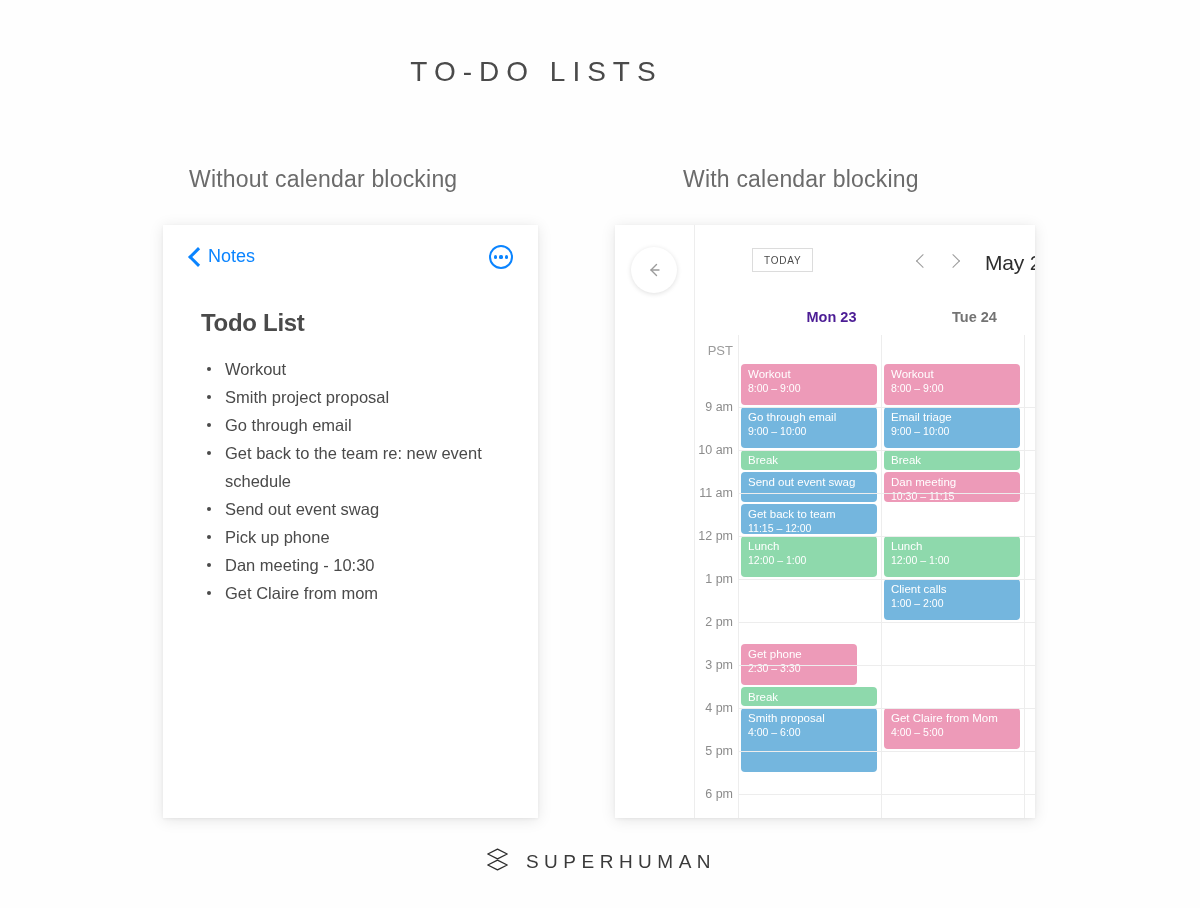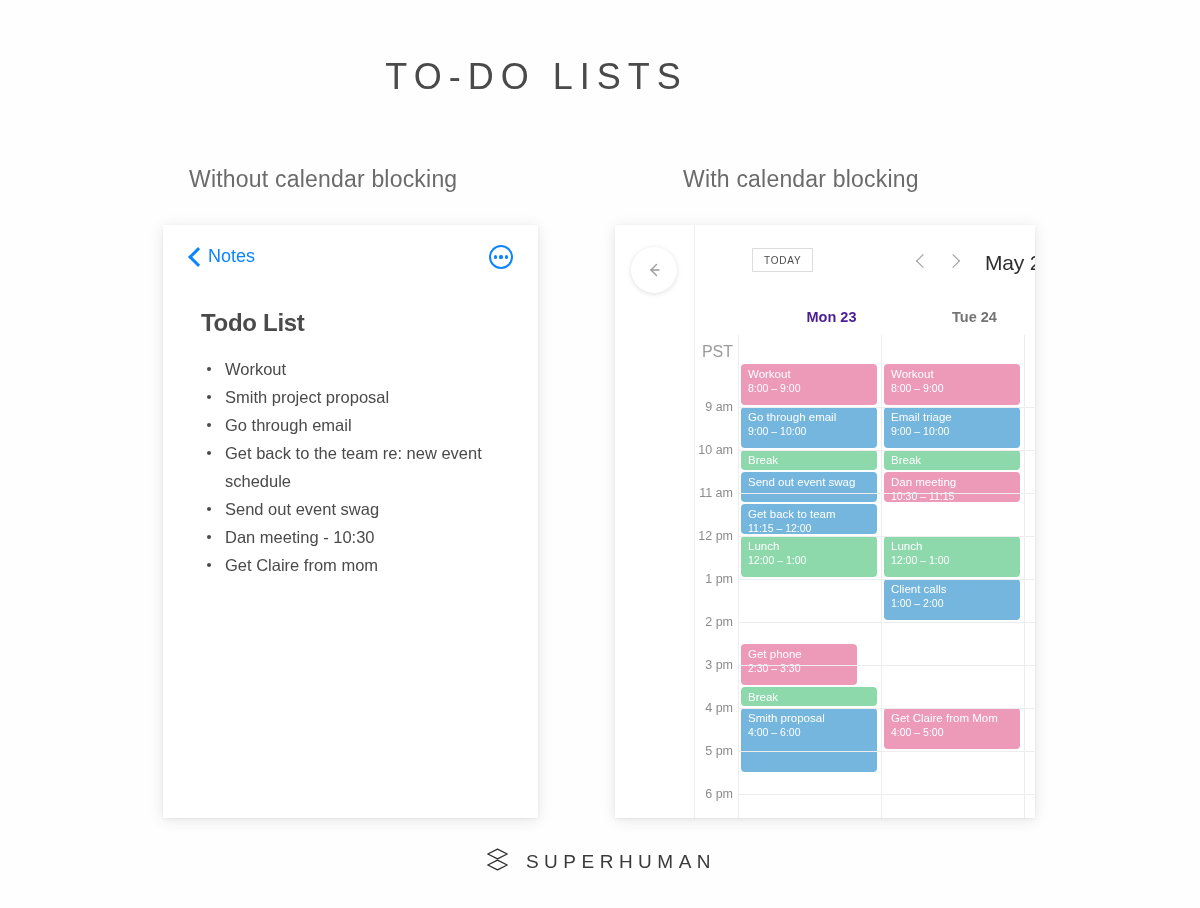--- a/index.html
+++ b/index.html
@@ -19,21 +19,21 @@
     background: #fefefe;
   }
 
   
   .page-title {
     position: absolute;
     top: 56px;
     left: 0;
     width: 1073px;
     text-align: center;
-    font-size: 36px;
+    font-size: 28px;
     font-weight: 400;
     letter-spacing: 7px;
     color: #4a4a4a;
   }
 
   
   .caption {
     position: absolute;
     font-size: 23px;
     font-weight: 400;
@@ -255,21 +255,21 @@
   .gutter {
     position: absolute;
     left: 0; top: 0;
     width: 43px;
     height: 100%;
   }
   .tz-label {
     position: absolute;
     right: 5px;
     top: 8px;
-    font-size: 16px;
+    font-size: 13px;
     color: #9b9b9b;
   }
   .hour-label {
     position: absolute;
     right: 5px;
     font-size: 12.5px;
     color: #8c8c8c;
     transform: translateY(-50%);
   }
   .col {
@@ -363,20 +363,21 @@
     </div>
 
     <div class="notes-title">Todo List</div>
 
     <div class="todo-list" id="todo-list">
         <div class="todo-item">Workout</div>
         <div class="todo-item">Smith project proposal</div>
         <div class="todo-item">Go through email</div>
         <div class="todo-item">Get back to the team re: new event schedule</div>
         <div class="todo-item">Send out event swag</div>
+        <div class="todo-item">Pick up phone</div>
         <div class="todo-item">Dan meeting - 10:30</div>
         <div class="todo-item">Get Claire from mom</div>
       </div>
   </div>
 
   <div class="panel" id="calendar-panel">
 
     <div class="cal-sidebar">
       <div class="back-circle">
         <svg width="20" height="20" viewBox="0 0 20 20" aria-hidden="true">

